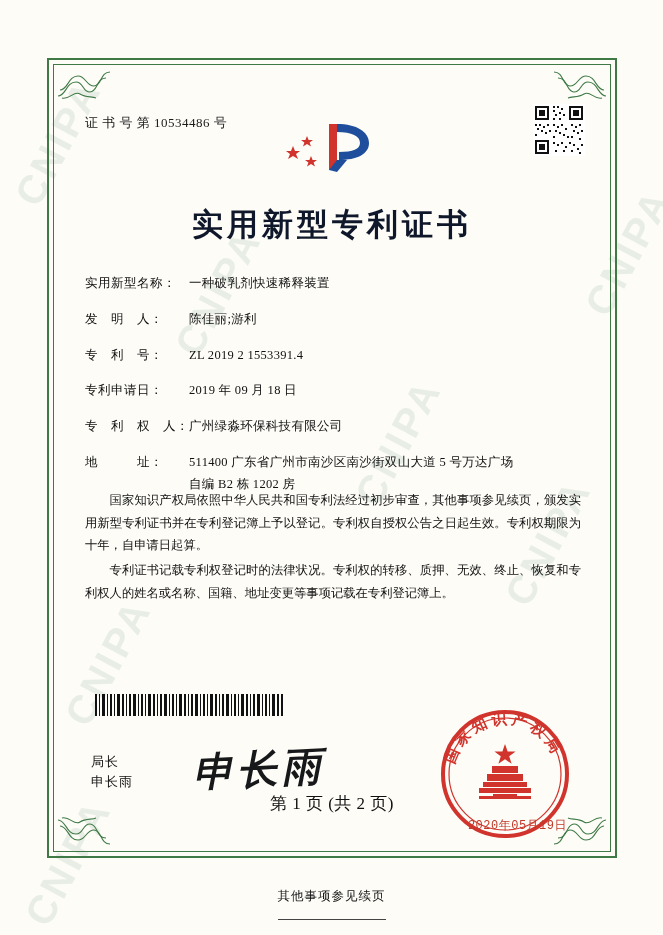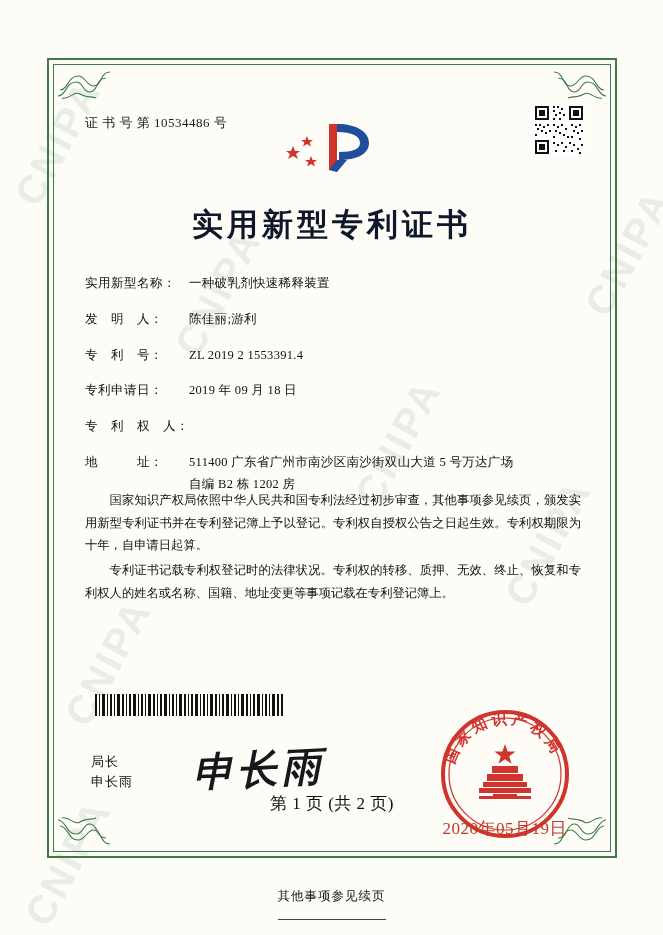--- a/index.html
+++ b/index.html
@@ -203,24 +203,24 @@
     position: absolute;
     right: 36px;
     top: 640px;
     width: 140px;
     height: 140px;
   }
   .seal-date {
     position: absolute;
     right: 44px;
     top: 753px;
-    font-size: 17px;
+    font-size: 12px;
     color: #c0392b;
     letter-spacing: 0.5px;
-    font-family: Liberation Serif, serif;
+    font-family: Liberation Mono, monospace;
   }
 
   .page-no {
     position: absolute;
     left: 0; right: 0;
     top: 728px;
     text-align: center;
     font-size: 17px;
     color: #111;
     letter-spacing: 0.5px;
@@ -394,20 +394,21 @@
       <div class="field-value">ZL 2019 2 1553391.4</div>
     </div>
 
     <div class="field-row">
       <div class="field-label">专利申请日：</div>
       <div class="field-value">2019 年 09 月 18 日</div>
     </div>
 
     <div class="field-row">
       <div class="field-label">专　利　权　人：</div>
+      <div class="field-value">广州绿淼环保科技有限公司</div>
     </div>
 
     <div class="field-row">
       <div class="field-label">地　　　址：</div>
       <div class="field-value">511400 广东省广州市南沙区南沙街双山大道 5 号万达广场</div>
     </div>
     <div class="field-value2">自编 B2 栋 1202 房</div>
 
 
   </div>

